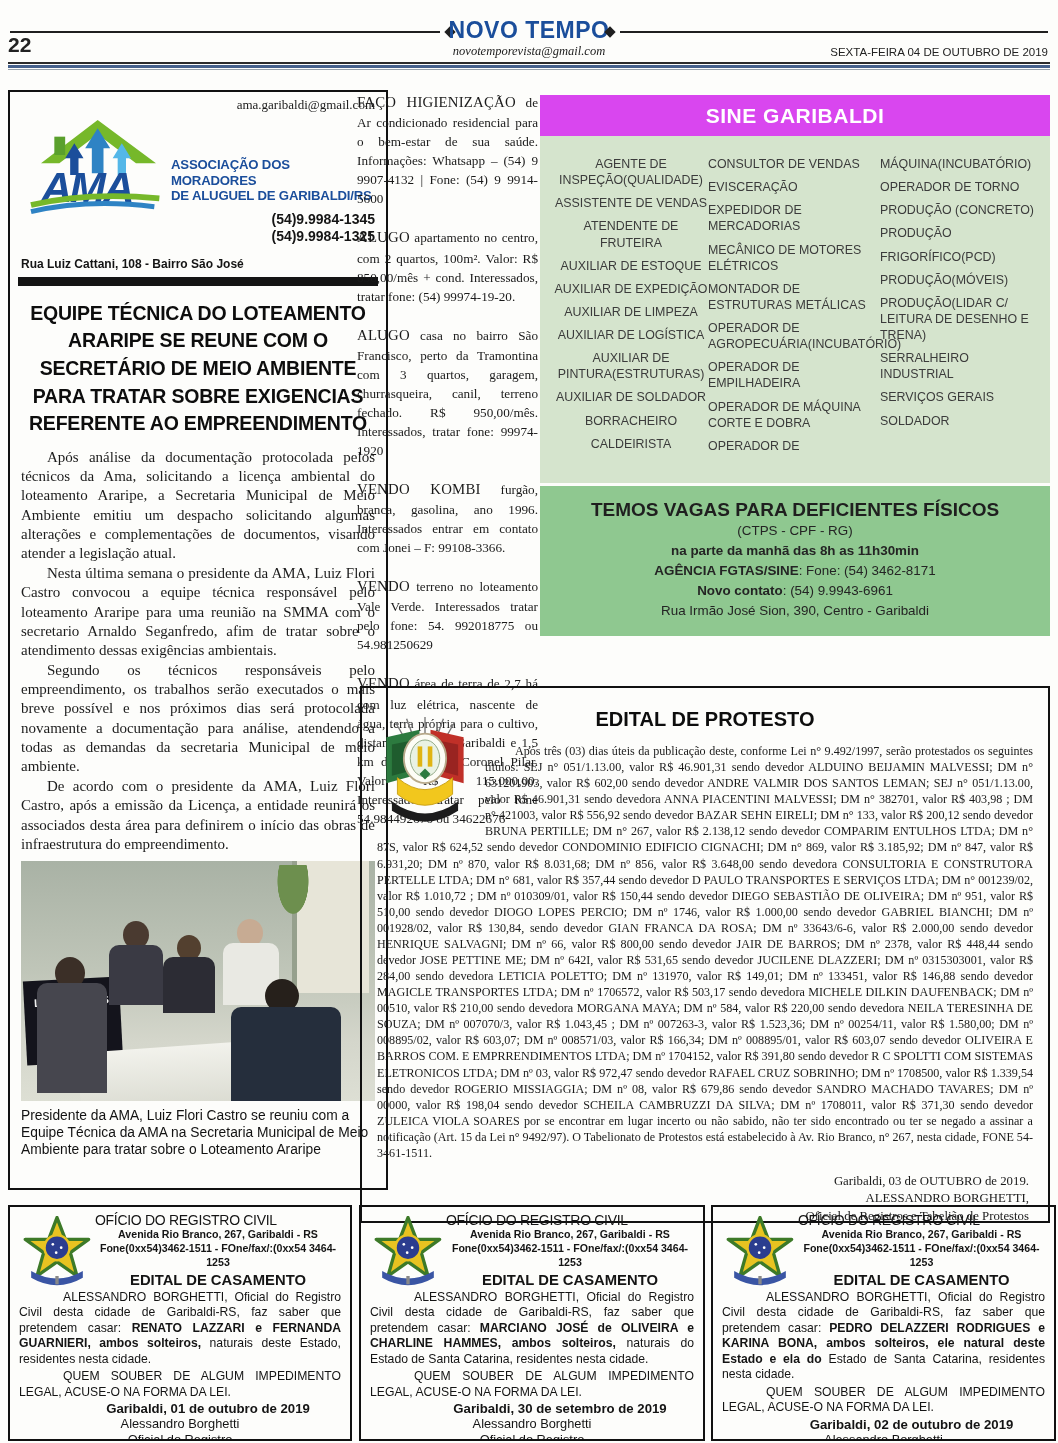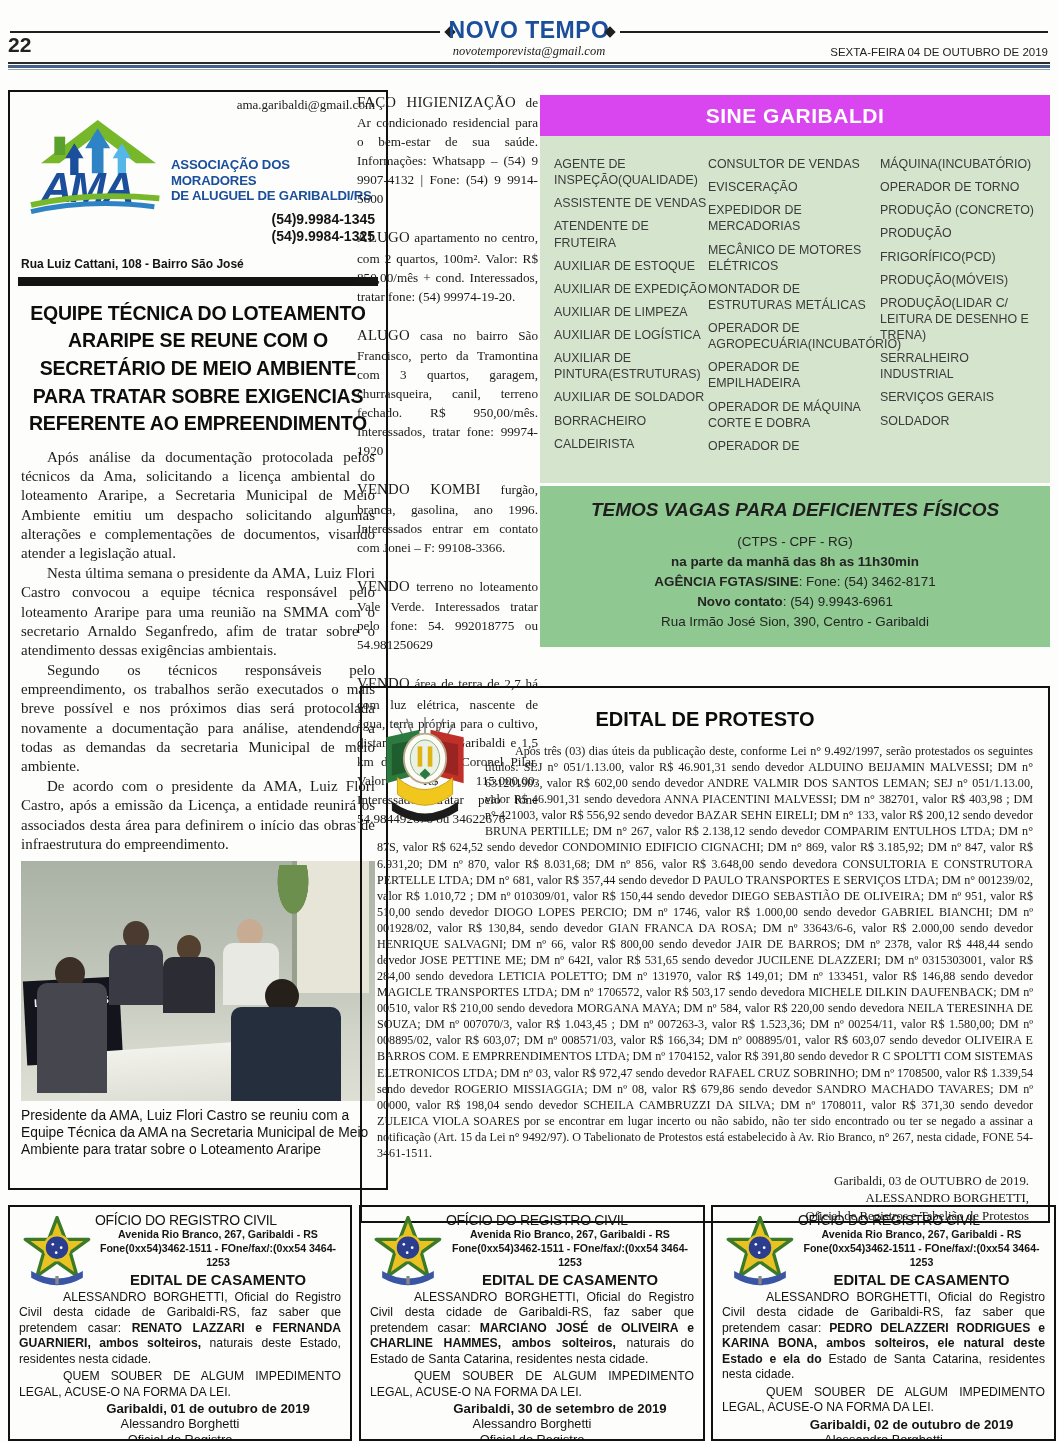--- a/index.html
+++ b/index.html
@@ -55,23 +55,23 @@
   .classifieds p{margin:0 0 19px;}
   .classifieds .lead{font-size:14.8px;letter-spacing:.2px;}
 
   
   .sine{position:absolute;left:540px;top:95px;width:510px;}
   .sine-header{background:#d946ef;color:#fff;text-align:center;font-size:21px;font-weight:bold;
                padding:9px 0 8px;letter-spacing:.5px;}
   .sine-jobs{background:#d5e4cd;display:flex;justify-content:space-between;padding:20px 14px 22px;box-sizing:border-box;min-height:323px;}
   .sine-col{color:#3b3b3b;font-size:12.4px;line-height:1.3;}
   .sine-col .job{margin-bottom:7px;}
-  .c1{width:156px;} .c2{width:172px;} .c3{width:158px;}
+  .c1{width:156px;text-align:center;} .c2{width:172px;} .c3{width:158px;}
   .sine-vagas{background:#8fc890;margin-top:3px;text-align:center;padding:13px 12px 15px;color:#242424;}
-  .vagas-title{font-size:19px;font-weight:bold;margin-bottom:11px;color:#1f1f1f;font-style:italic;}
+  .vagas-title{font-size:19px;font-weight:bold;color:#1f1f1f;}
   .vagas-line{font-size:13.4px;line-height:1.5;}
   .vagas-line b{font-weight:bold;}
 
   
   .protest{position:absolute;left:360px;top:686px;width:690px;height:537px;border:2px solid #111;
            box-sizing:border-box;padding:12px 15px 8px;overflow:hidden;}
   .protest-title{text-align:center;font-size:20px;font-weight:bold;margin:8px 0 12px;color:#0d0d0d;}
   .arms-rs{float:left;width:92px;height:114px;margin:-26px 14px 4px 2px;}
   .protest-body{font-family:"Liberation Serif",serif;font-size:12.1px;line-height:1.33;text-align:justify;
                 text-indent:30px;color:#1a1a1a;}

